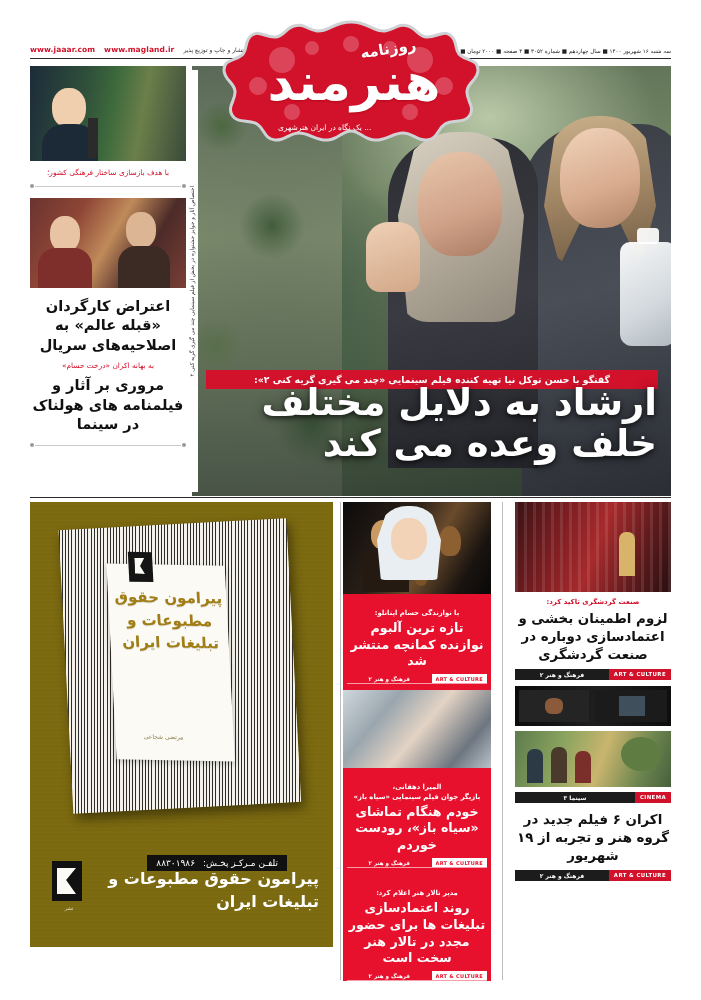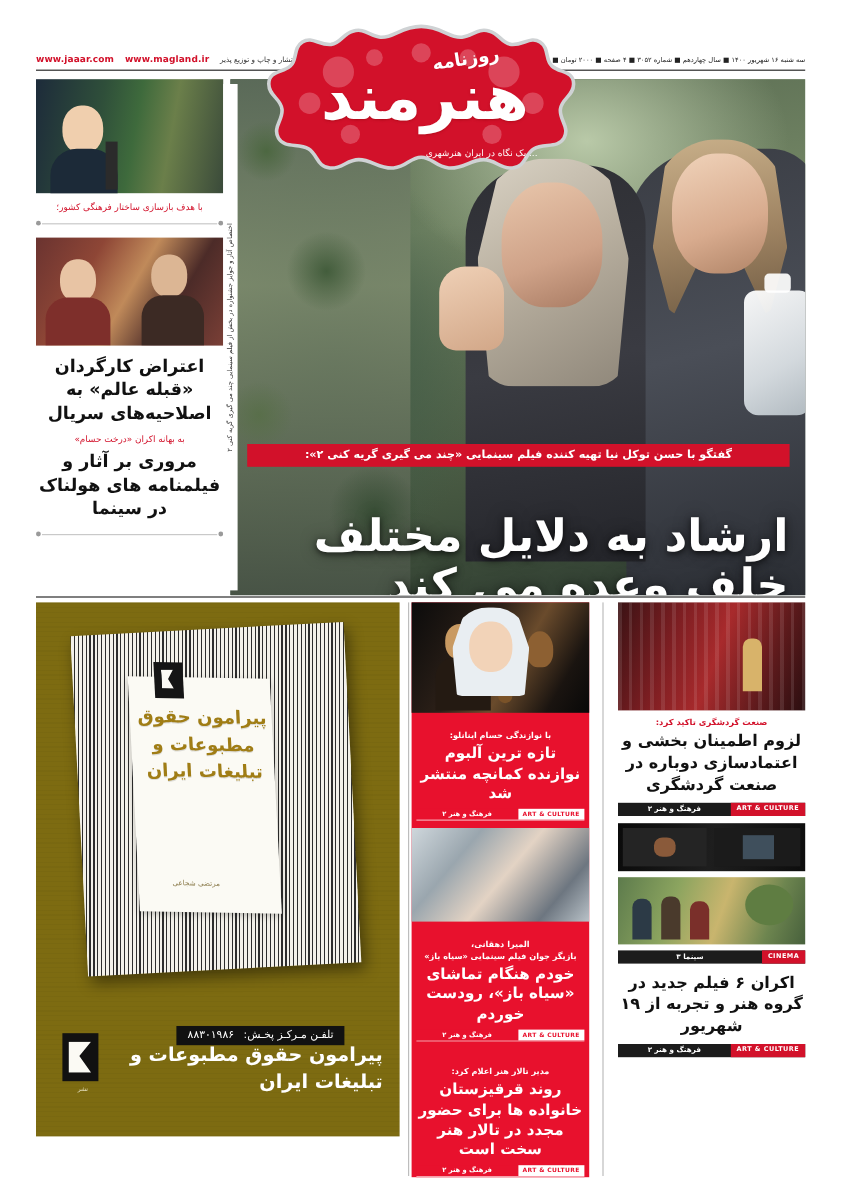--- a/index.html
+++ b/index.html
@@ -63,22 +63,22 @@
     z-index: 3;
   }
   .mast-name {
     position: absolute; left: 18px; top: 36px;
     width: 228px; text-align: center;
     font-size: 52px; color: #ffffff; font-weight: bold;
     line-height: 1; z-index: 3;
     text-shadow: 0 1px 2px rgba(120,0,0,.35);
   }
   .mast-slogan {
-    position: absolute; left: 36px; top: 103px;
-    width: 190px; text-align: right;
+    position: absolute; left: 56px; top: 103px;
+    width: 190px; text-align: left;
     font-size: 7.5px; color: #ffffff; z-index: 3;
   }
 
   
   .col-left { position: absolute; left: 30px; top: 66px; width: 156px; }
   .lphoto { width: 156px; background: #2b3a4a; display: block; position: relative; overflow: hidden; }
   .lphoto-1 { height: 95px; background: linear-gradient(100deg,#1d2b3a 0%,#2f4f3a 34%,#3e6a3c 52%,#6b7f4a 70%,#3a4a3a 100%); }
   .lphoto-2 { height: 90px; background: linear-gradient(120deg,#6a3330 0%,#8e4636 28%,#c08a5a 50%,#4c2b28 72%,#7a3f36 100%); }
   .photo-fig { position: absolute; border-radius: 50%; }
   .hdr-kicker {
@@ -196,21 +196,20 @@
     position: absolute; left: 14px; top: 304px; width: 452px;
     background: #d2112a; color: #ffffff;
     font-size: 9.3px; font-weight: bold; text-align: center;
     padding: 3.5px 6px; line-height: 1.3; z-index: 8;
   }
   .hero-head {
     position: absolute; right: 14px; top: 316px; width: 455px;
     color: #ffffff; font-weight: bold; text-align: right;
     font-size: 37px; line-height: 1.12; z-index: 8;
     text-shadow: 0 2px 5px rgba(0,0,0,.65), 0 0 14px rgba(0,0,0,.4);
-    margin-top: 44px;
   }
 
   .hero-vcap {
     position: absolute; left: 186px; top: 70px;
     width: 12px; height: 422px;
     display: flex; align-items: center; justify-content: center;
     z-index: 20; background: #fff;
   }
   .hero-vcap span {
     writing-mode: vertical-rl; transform: rotate(180deg);
@@ -538,21 +537,21 @@
         <div class="tagbar-red">
           <div class="tb-en">ART &amp; CULTURE</div>
           <div class="tb-fa">فرهنگ و هنر ۲</div>
         </div>
       </div>
 
       <div style="height:6px;"></div>
 
       <div>
         <div class="red-kicker">مدیر تالار هنر اعلام کرد:</div>
-        <div class="red-head">روند قرقیزستان خانواده ها برای حضور مجدد در تالار هنر سخت است</div>
+        <div class="red-head">روند اعتمادسازی تبلیغات ها برای حضور مجدد در تالار هنر سخت است</div>
         <div class="tagbar-red">
           <div class="tb-en">ART &amp; CULTURE</div>
           <div class="tb-fa">فرهنگ و هنر ۲</div>
         </div>
       </div>
     </div>
 
     <div class="b-col-right">
       <div class="bookad">
         <div class="ad-gridlines"></div>

